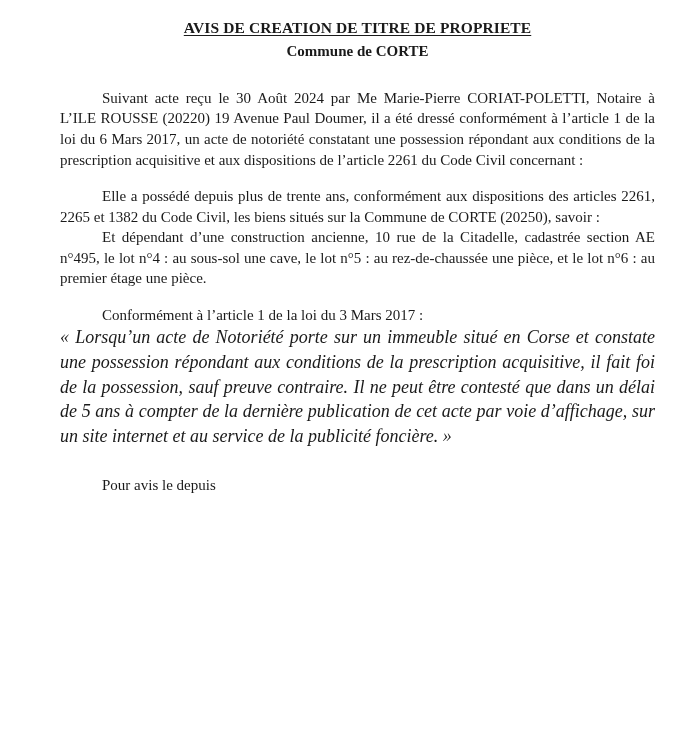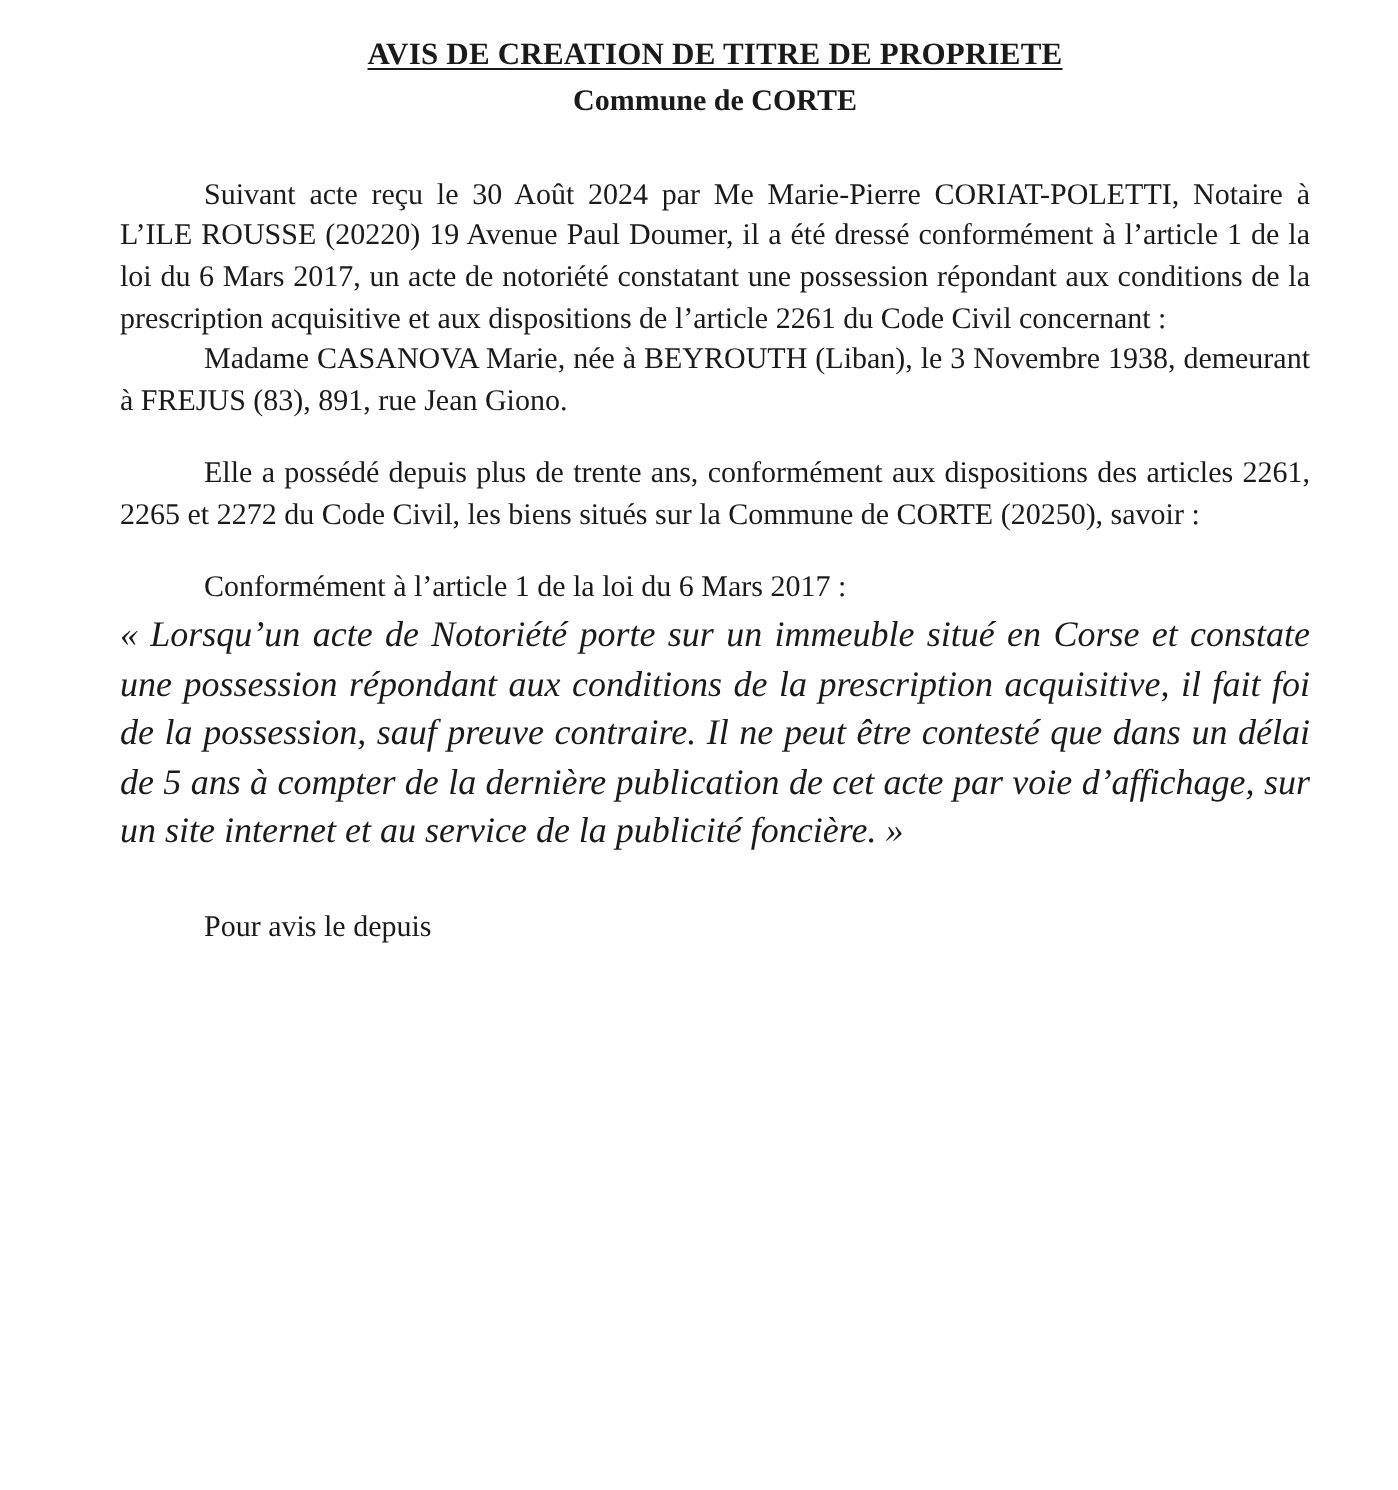--- a/index.html
+++ b/index.html
@@ -78,31 +78,31 @@
 
   <div class="title-block">
     <div class="doc-title">AVIS DE CREATION DE TITRE DE PROPRIETE</div>
     <div class="doc-subtitle">Commune de CORTE</div>
   </div>
 
   <div class="spacer-md"></div>
 
   <p class="body-text p-indent">Suivant acte reçu le 30 Août 2024 par Me Marie-Pierre CORIAT-POLETTI, Notaire à L’ILE ROUSSE (20220) 19 Avenue Paul Doumer, il a été dressé conformément à l’article 1 de la loi du 6 Mars 2017, un acte de notoriété constatant une possession répondant aux conditions de la prescription acquisitive et aux dispositions de l’article 2261 du Code Civil concernant :</p>
 
-  <p class="body-text p-indent p-gap-sm">Madame CASANOVA Marie, née à BEYROUTH (Liban), le 3 Novembre 1938, demeurant à FREJUS (83), 891, rue Jean Giono.</p>
 
   <div class="spacer-md"></div>
 
-  <p class="body-text p-indent">Elle a possédé depuis plus de trente ans, conformément aux dispositions des articles 2261, 2265 et 2272 du Code Civil, les biens situés sur la Commune de CORTE (20250), savoir :</p>
+  <p class="body-text p-indent">Elle a possédé depuis plus de trente ans, conformément aux dispositions des articles 2261, 2265 et 1382 du Code Civil, les biens situés sur la Commune de CORTE (20250), savoir :</p>
 
 
+  <p class="body-text p-indent">Et dépendant d’une construction ancienne, 10 rue de la Citadelle, cadastrée section AE n°495, le lot n°4 : au sous-sol une cave, le lot n°5 : au rez-de-chaussée une pièce, et le lot n°6 : au premier étage une pièce.</p>
 
   <div class="spacer-md"></div>
 
-  <p class="body-text p-indent">Conformément à l’article 1 de la loi du 6 Mars 2017 :</p>
+  <p class="body-text p-indent">Conformément à l’article 1 de la loi du 3 Mars 2017 :</p>
 
   <p class="quote-block q-first">« Lorsqu’un acte de Notoriété porte sur un immeuble situé en Corse et constate une possession répondant aux conditions de la prescription acquisitive, il fait foi de la possession, sauf preuve contraire. Il ne peut être contesté que dans un délai de 5 ans à compter de la dernière publication de cet acte par voie d’affichage, sur un site internet et au service de la publicité foncière. »</p>
 
   <div class="spacer-lg"></div>
 
   <p class="plain-line">Pour avis le depuis</p>
 
   <div class="spacer-md"></div>
 
 

